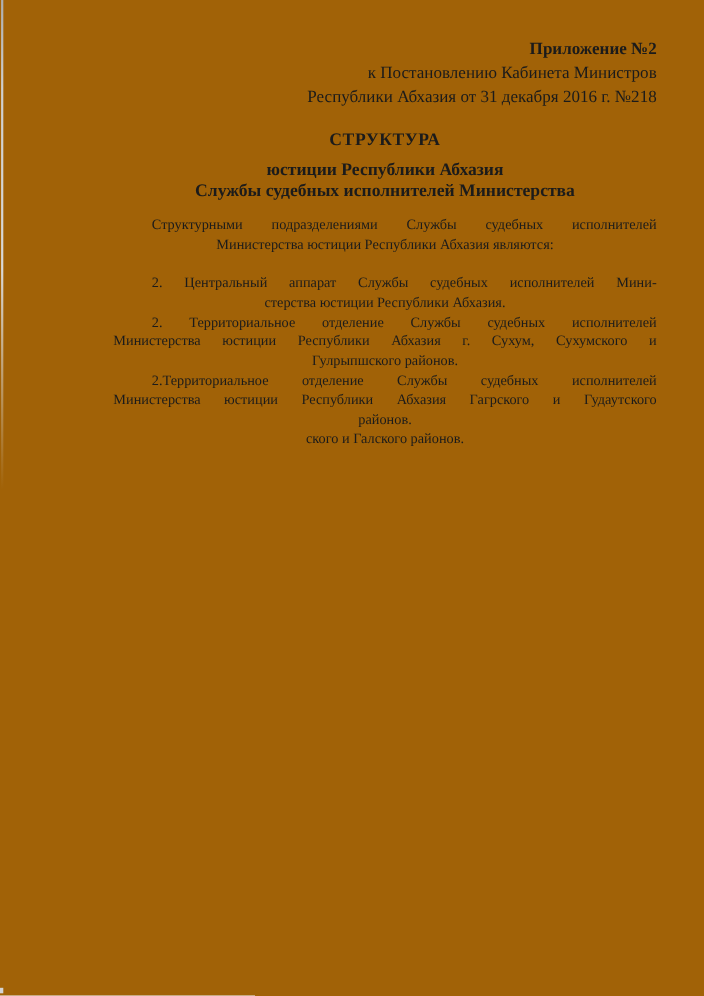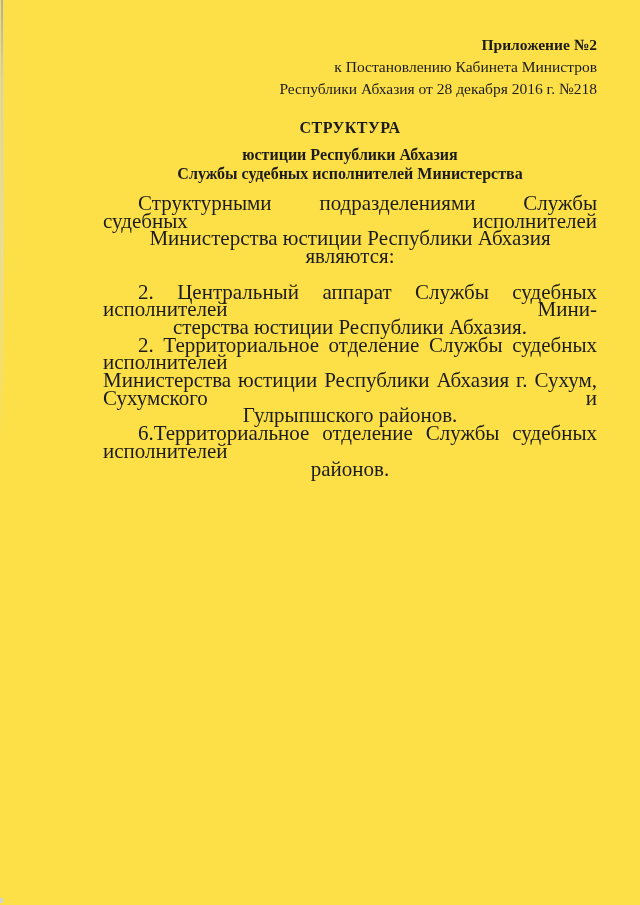--- a/index.html
+++ b/index.html
@@ -4,21 +4,21 @@
 <style>
   html, body {
     margin: 0;
     padding: 0;
     background: #e8e8e8;
   }
   .page {
     position: relative;
     width: 640px;
     height: 905px;
-    background: #fde047;
+    background: #a16207;
     overflow: hidden;
     font-family: "Liberation Serif", "DejaVu Serif", serif;
     color: #1b1b1b;
   }
   
   .left-edge {
     position: absolute;
     left: 1px;
     top: 0;
     width: 2px;
@@ -61,21 +61,21 @@
   }
   .subtitle {
     margin: 8px 0 0 0;
     font-size: 16px;
     font-weight: bold;
     text-align: center;
     line-height: 19px;
   }
   .body-text {
     margin-top: 12px;
-    font-size: 21px;
+    font-size: 13px;
     line-height: 17.7px;
   }
   .para { margin: 0; }
   .jline {
     text-align: justify;
     text-align-last: justify;
   }
   .lline {
     text-align: center;
   }
@@ -91,21 +91,21 @@
 
 <div class="page">
   <div class="left-edge"></div>
   <div class="corner-speck"></div>
 
   <div class="content">
 
     <div class="ref">
       <div class="bold">Приложение №2</div>
       <div>к Постановлению Кабинета Министров</div>
-      <div>Республики Абхазия от 28 декабря 2016 г. №218</div>
+      <div>Республики Абхазия от 31 декабря 2016 г. №218</div>
     </div>
 
     <div class="kicker">СТРУКТУРА</div>
 
     <div class="subtitle">
       <div>юстиции Республики Абхазия</div>
       <div>Службы судебных исполнителей Министерства</div>
     </div>
 
     <div class="body-text">
@@ -122,22 +122,24 @@
         <div class="lline">стерства юстиции Республики Абхазия.</div>
       </div>
 
       <div class="para">
         <div class="jline indent">2. Территориальное отделение Службы судебных исполнителей</div>
         <div class="jline">Министерства юстиции Республики Абхазия г. Сухум, Сухумского и</div>
         <div class="lline">Гулрыпшского районов.</div>
       </div>
 
       <div class="para">
-        <div class="jline indent">6.Территориальное отделение Службы судебных исполнителей</div>
+        <div class="jline indent">2.Территориальное отделение Службы судебных исполнителей</div>
+        <div class="jline">Министерства юстиции Республики Абхазия Гагрского и Гудаутского</div>
         <div class="lline">районов.</div>
       </div>
 
       <div class="para">
+        <div class="lline">ского и Галского районов.</div>
       </div>
 
     </div>
   </div>
 </div>
 
 </body></html>

